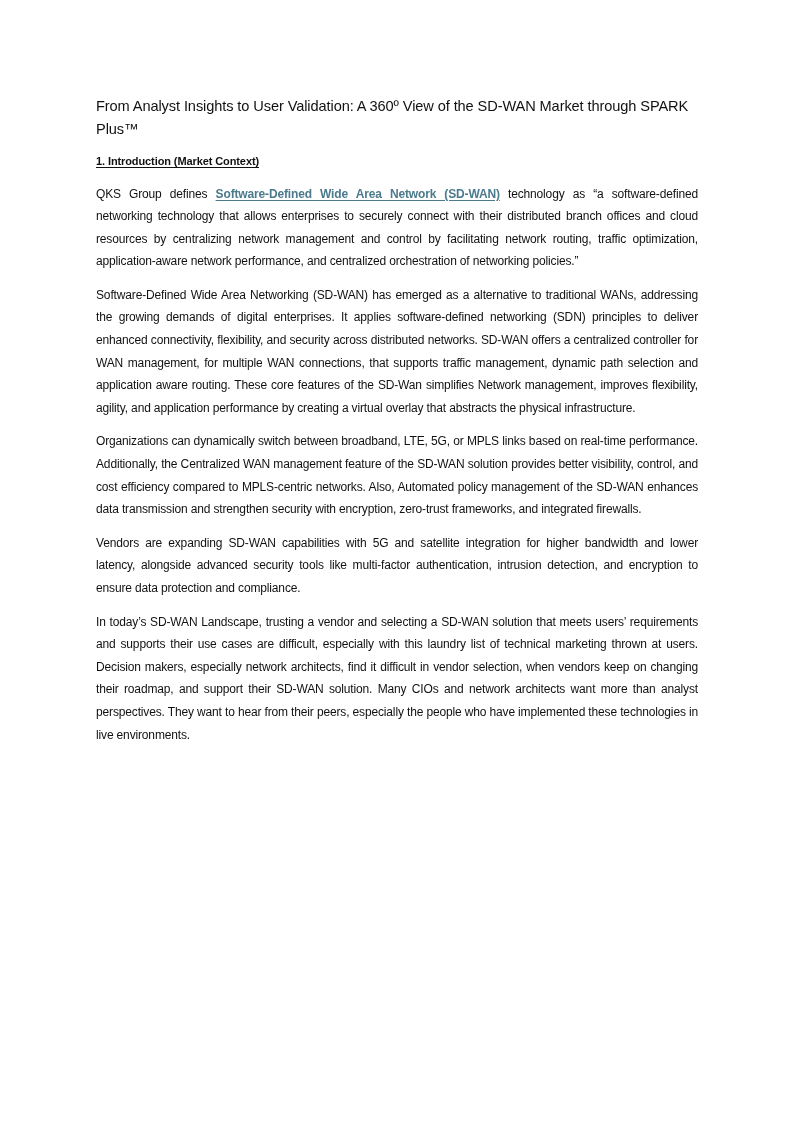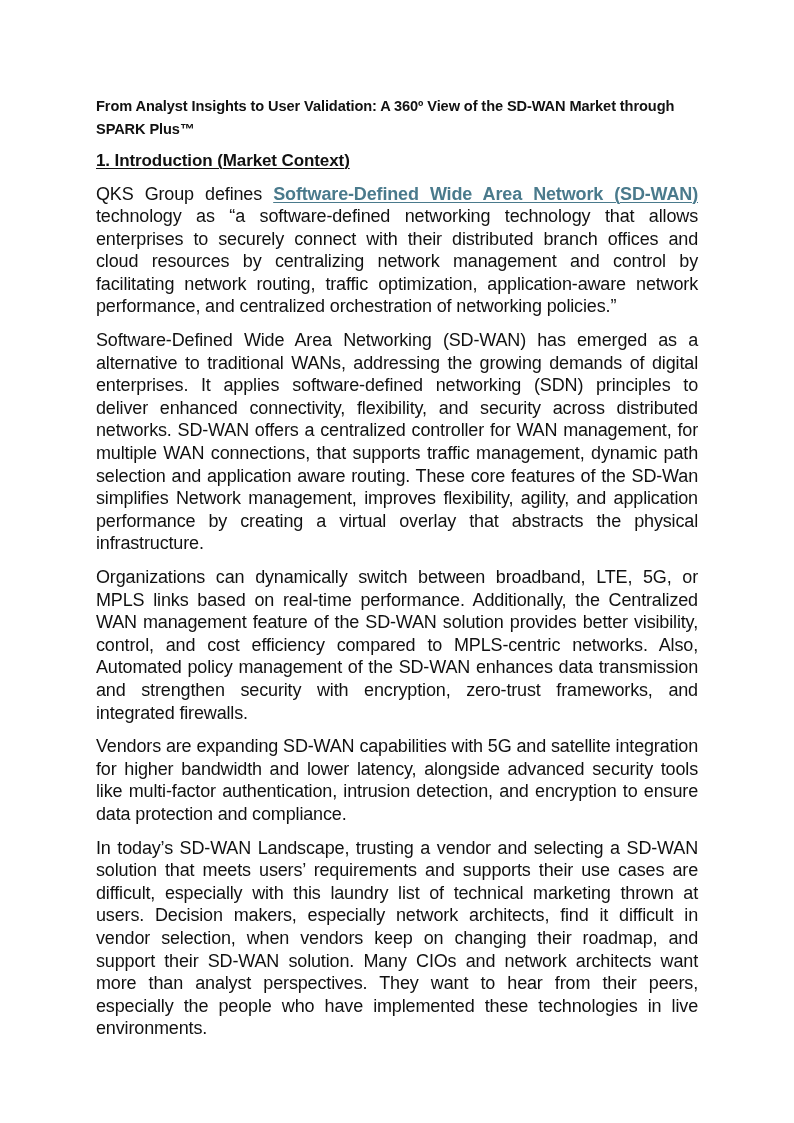--- a/index.html
+++ b/index.html
@@ -15,38 +15,38 @@
       font-family: "Liberation Sans", "DejaVu Sans", sans-serif;
       color: #111111;
     }
     .page {
       position: absolute;
       left: 96px;
       top: 95px;
       width: 602px;
     }
     .doc-title {
-      font-weight: bold;
+      font-weight: normal;
       font-size: 14.6px;
       line-height: 22.5px;
       margin: 0 0 10px 0;
       letter-spacing: -0.1px;
     }
     .section-heading {
       font-weight: bold;
-      font-size: 17px;
+      font-size: 11px;
       line-height: 22.5px;
       margin: 0 0 10px 0;
       text-decoration: underline;
       text-underline-offset: 2px;
       text-decoration-thickness: 1px;
       letter-spacing: -0.1px;
     }
     .para {
-      font-size: 18px;
+      font-size: 12px;
       line-height: 22.6px;
       margin: 0 0 11px 0;
       text-align: justify;
       letter-spacing: -0.15px;
     }
     .link {
       color: #4a7a8c;
       font-weight: bold;
       text-decoration: underline;
       text-underline-offset: 2px;

